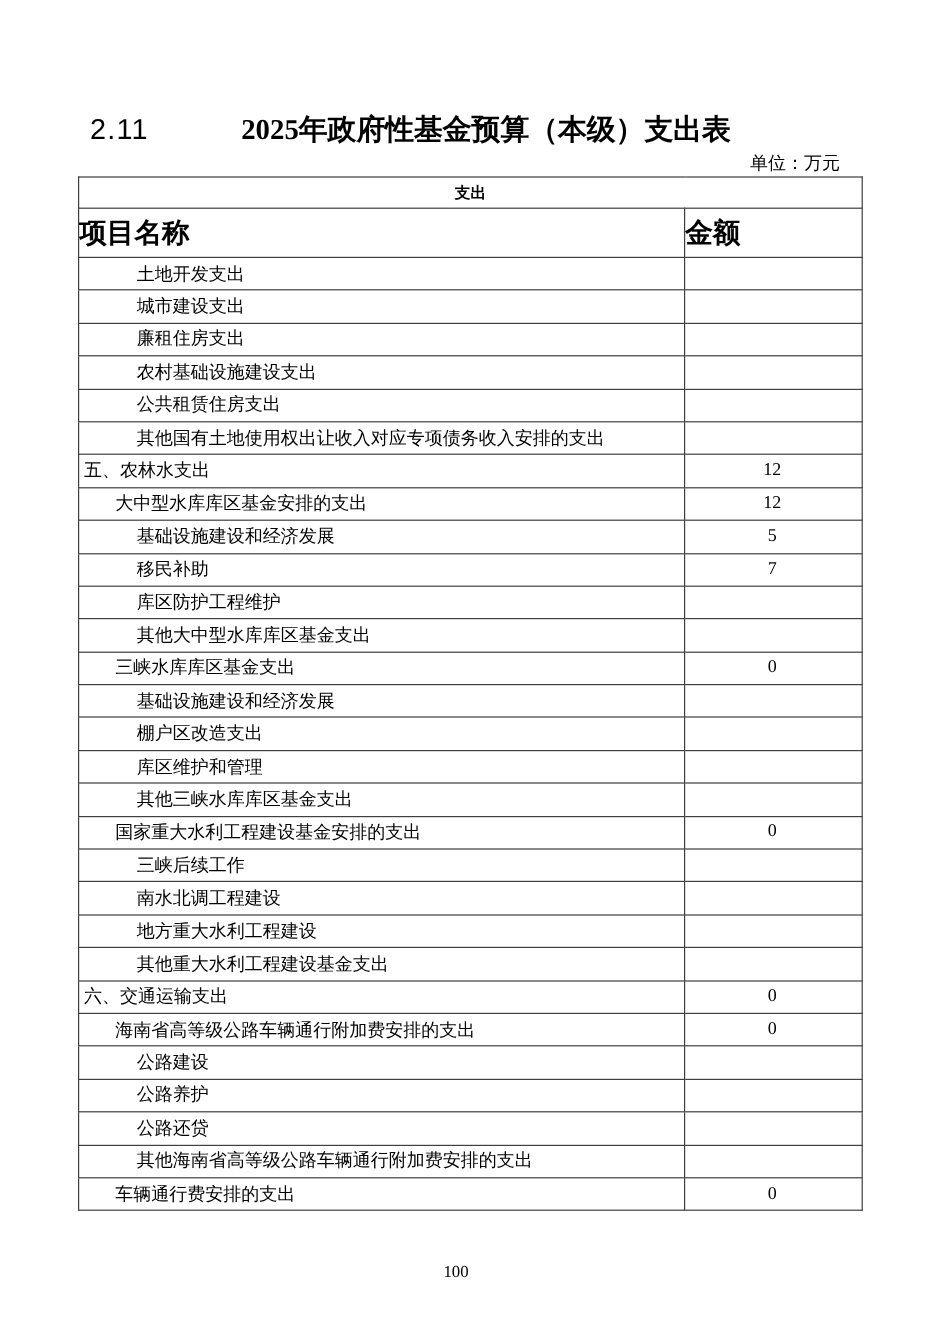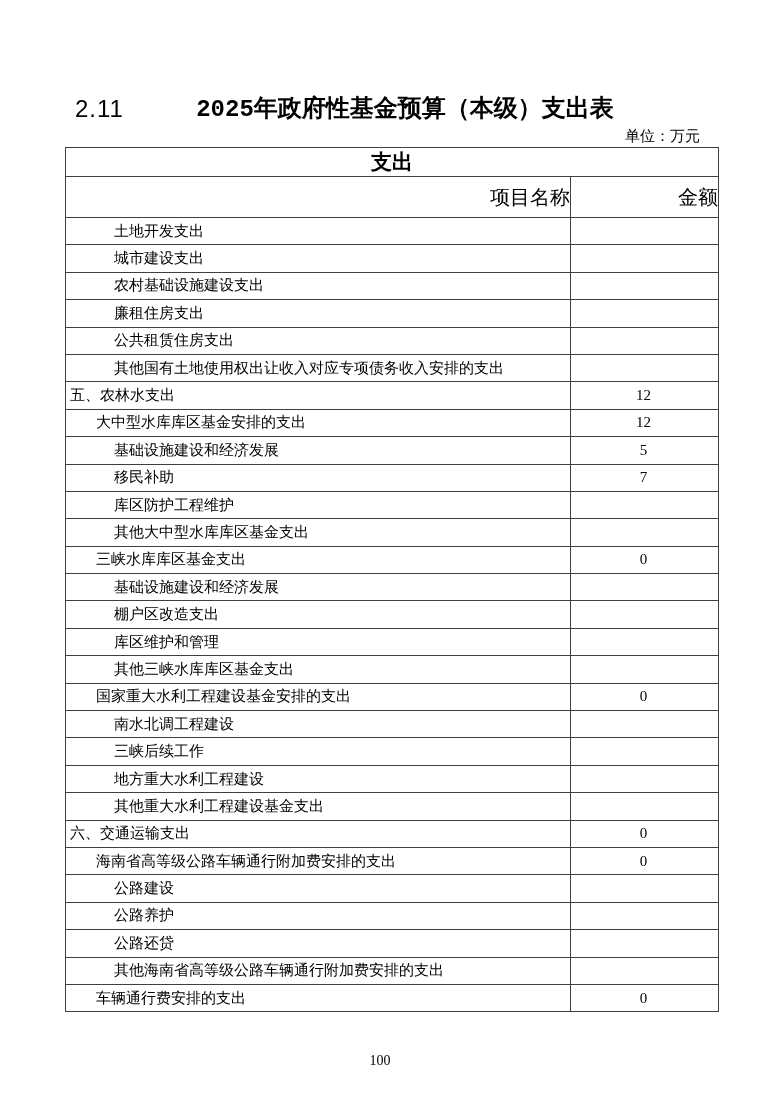--- a/index.html
+++ b/index.html
@@ -21,21 +21,21 @@
     font-size: 24px;
     letter-spacing: 1px;
     color: #000;
   }
   .doc-title {
     position: absolute;
     left: 50px;
     right: 0;
     top: 92px;
     text-align: center;
-    font-family: Liberation Mono, monospace;
+    font-family: Liberation Serif, serif;
     font-weight: bold;
     font-size: 24px;
     color: #000;
     white-space: nowrap;
   }
   .unit-label {
     position: absolute;
     top: 127px;
     right: 60px;
     font-family: Liberation Sans, sans-serif;
@@ -53,28 +53,28 @@
   table.budget-table th,
   table.budget-table td {
     border: 1px solid #3f3f3f;
     vertical-align: middle;
   }
   .th-main {
     height: 26px;
     text-align: center;
     font-family: Liberation Sans, sans-serif;
     font-weight: bold;
-    font-size: 21px;
+    font-size: 13px;
   }
   .th-col {
     height: 41px;
-    text-align: right;
+    text-align: left;
     font-family: "Liberation Sans", sans-serif;
-    font-weight: normal;
-    font-size: 20px;
+    font-weight: bold;
+    font-size: 23px;
   }
   td.name {
     font-size: 15px;
     text-align: left;
     white-space: nowrap;
     overflow: hidden;
   }
   td.amount {
     font-size: 15px;
     text-align: center;
@@ -123,25 +123,25 @@
     <tbody id="rows-body">
         <tr>
           <td class="name lvl3">土地开发支出</td>
           <td class="amount"></td>
         </tr>
         <tr>
           <td class="name lvl3">城市建设支出</td>
           <td class="amount"></td>
         </tr>
         <tr>
+          <td class="name lvl3">廉租住房支出</td>
+          <td class="amount"></td>
+        </tr>
+        <tr>
           <td class="name lvl3">农村基础设施建设支出</td>
-          <td class="amount"></td>
-        </tr>
-        <tr>
-          <td class="name lvl3">廉租住房支出</td>
           <td class="amount"></td>
         </tr>
         <tr>
           <td class="name lvl3">公共租赁住房支出</td>
           <td class="amount"></td>
         </tr>
         <tr>
           <td class="name lvl3">其他国有土地使用权出让收入对应专项债务收入安排的支出</td>
           <td class="amount"></td>
         </tr>
@@ -187,25 +187,25 @@
         </tr>
         <tr>
           <td class="name lvl3">其他三峡水库库区基金支出</td>
           <td class="amount"></td>
         </tr>
         <tr>
           <td class="name lvl2">国家重大水利工程建设基金安排的支出</td>
           <td class="amount">0</td>
         </tr>
         <tr>
+          <td class="name lvl3">三峡后续工作</td>
+          <td class="amount"></td>
+        </tr>
+        <tr>
           <td class="name lvl3">南水北调工程建设</td>
-          <td class="amount"></td>
-        </tr>
-        <tr>
-          <td class="name lvl3">三峡后续工作</td>
           <td class="amount"></td>
         </tr>
         <tr>
           <td class="name lvl3">地方重大水利工程建设</td>
           <td class="amount"></td>
         </tr>
         <tr>
           <td class="name lvl3">其他重大水利工程建设基金支出</td>
           <td class="amount"></td>
         </tr>

